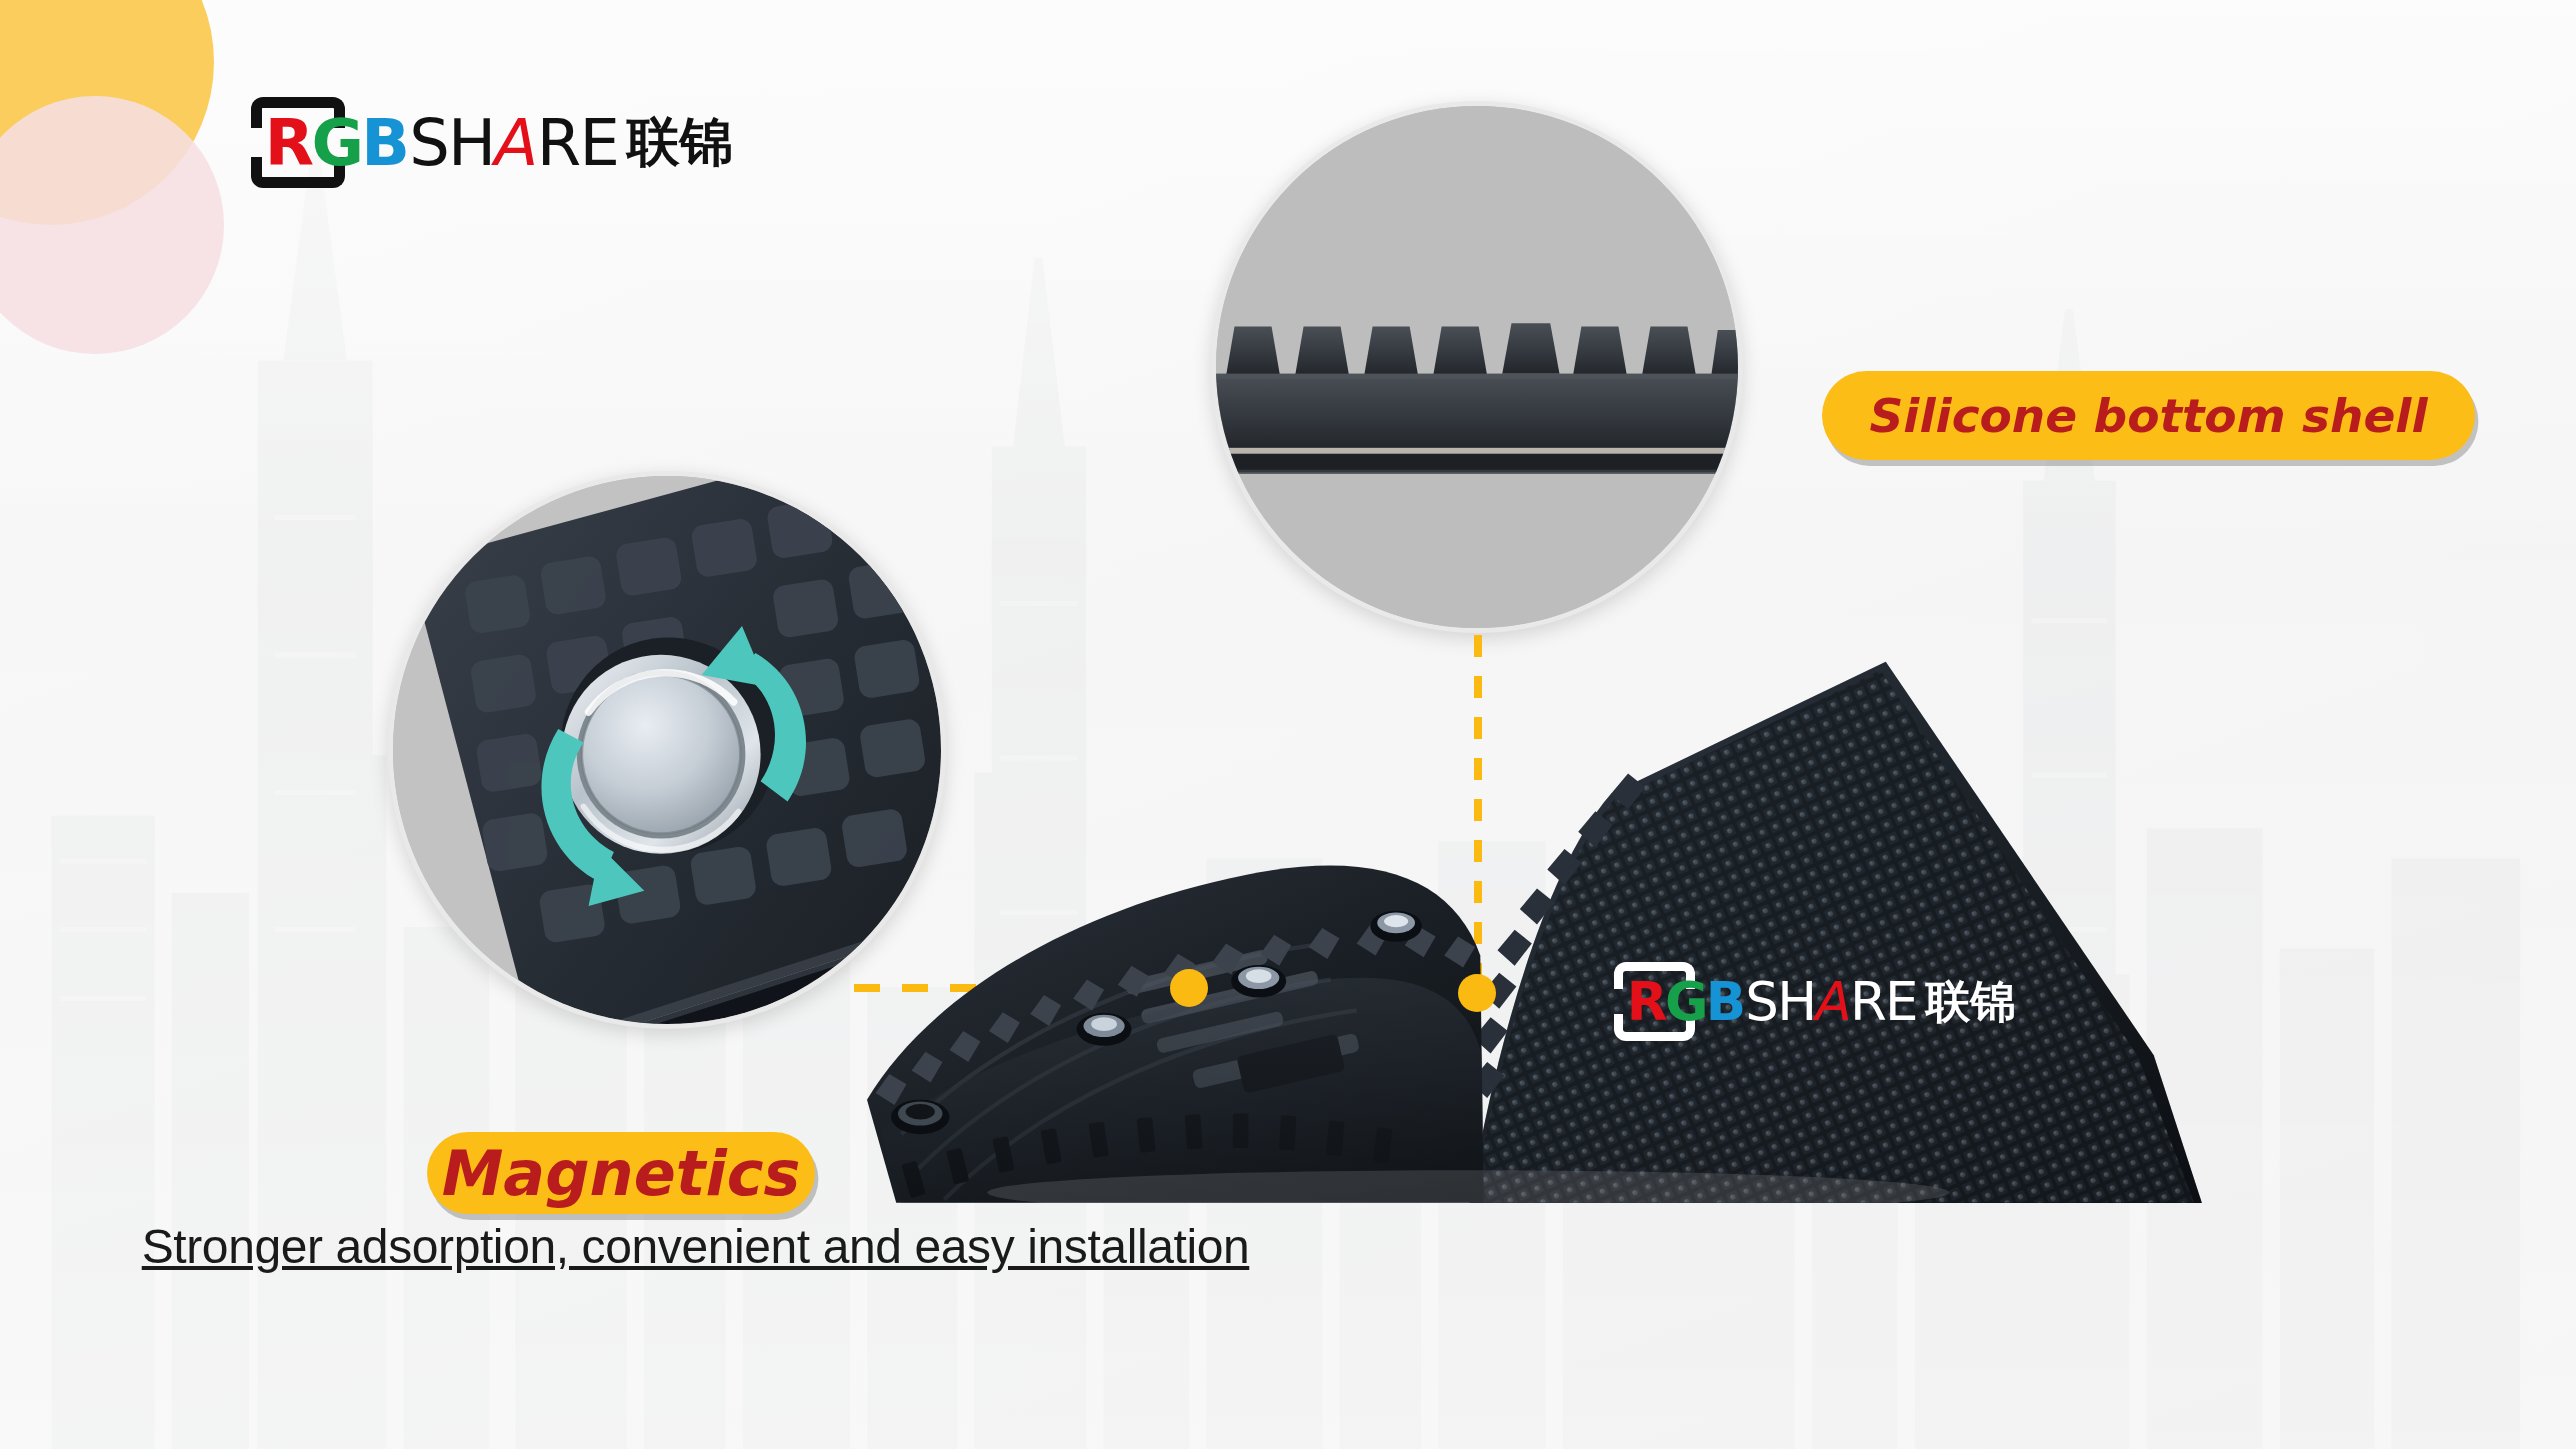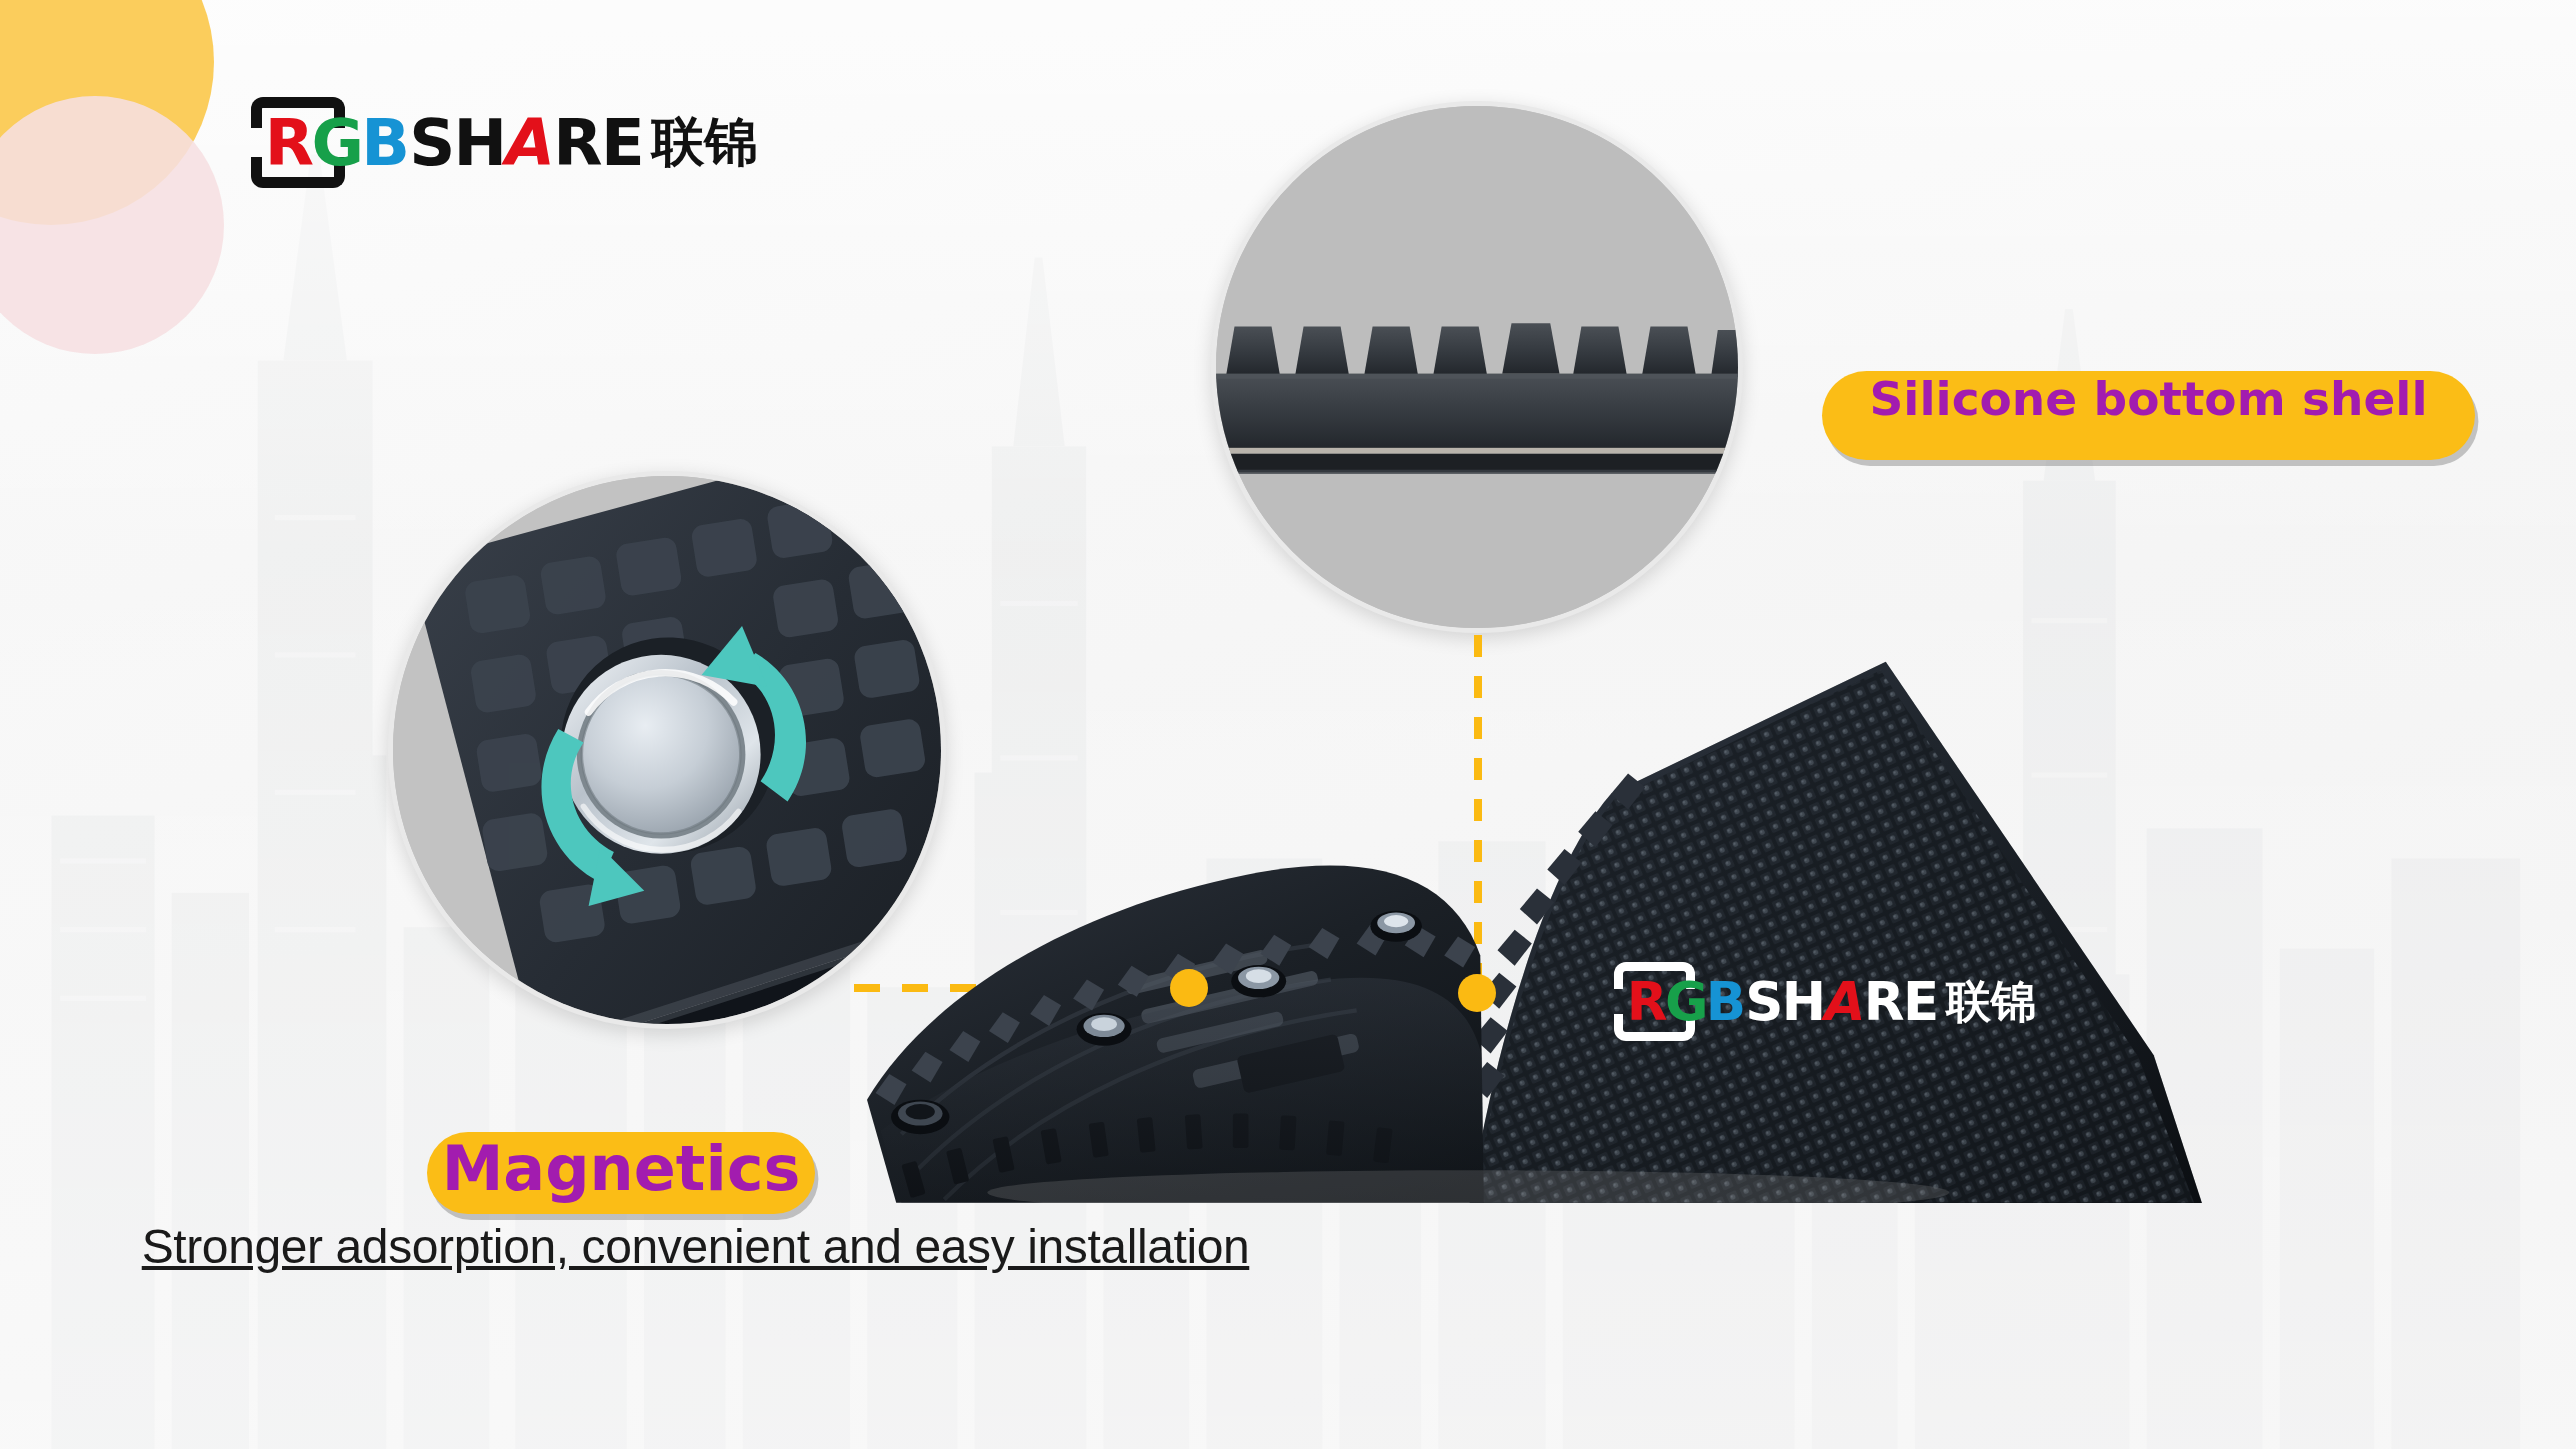--- a/index.html
+++ b/index.html
@@ -64,21 +64,21 @@
   .logo-rgb {
     font-size: 64px; font-weight: 900; letter-spacing: -2.6px;
     line-height: 1; margin-left: -82px; position: relative; z-index: 3;
     font-family: "DejaVu Sans", sans-serif;
   }
   .logo-rgb .r { color: #E3101A; }
   .logo-rgb .g { color: #17A04A; }
   .logo-rgb .b { color: #1693D4; }
 
   .logo-share {
-    font-size: 64px; font-weight: 700; letter-spacing: -1.7px;
+    font-size: 64px; font-weight: 400; letter-spacing: -1.7px;
     line-height: 1; color: #111; margin-left: 1.7px; position: relative;
     font-family: "DejaVu Sans", sans-serif;
   }
   .logo-share .a-red { color: #E3101A; font-style: italic; }
   .logo-cn {
     font-size: 53px; font-weight: 900; color: #111;
     margin-left: 8.6px; line-height: 1.1;
     font-family: Liberation Sans, sans-serif;
   }
 
@@ -121,28 +121,29 @@
   }
   .node-dot {
     position: absolute; width: 38px; height: 38px; border-radius: 50%;
     background: #FBBA12; z-index: 11;
   }
   .node-dot.n1 { left: 1170px; top: 969px; }
   .node-dot.n2 { left: 1458px; top: 974px; }
 
   
   .pill {
-    position: absolute; display: flex; align-items: flex-start; justify-content: center;
-    background: #FBBD16; color: #a21caf;
+    position: absolute; display: flex; align-items: center; justify-content: center;
+    background: #FBBD16; color: #b91c1c;
     border-radius: 172px;
     box-shadow: 3.4px 6px 0 rgba(120,120,120,0.42);
     font-weight: 800;
     font-family: "DejaVu Sans", sans-serif;
     white-space: nowrap;
     z-index: 12;
+    font-style: italic;
   }
   .pill-silicone {
     left: 1822px; top: 371px;
     width: 653px; height: 89px;
     font-size: 47px; padding: 0 33px;
   }
   .pill-magnetics {
     left: 427px; top: 1084px;
     width: 388px; height: 82px;
     font-size: 62px;

